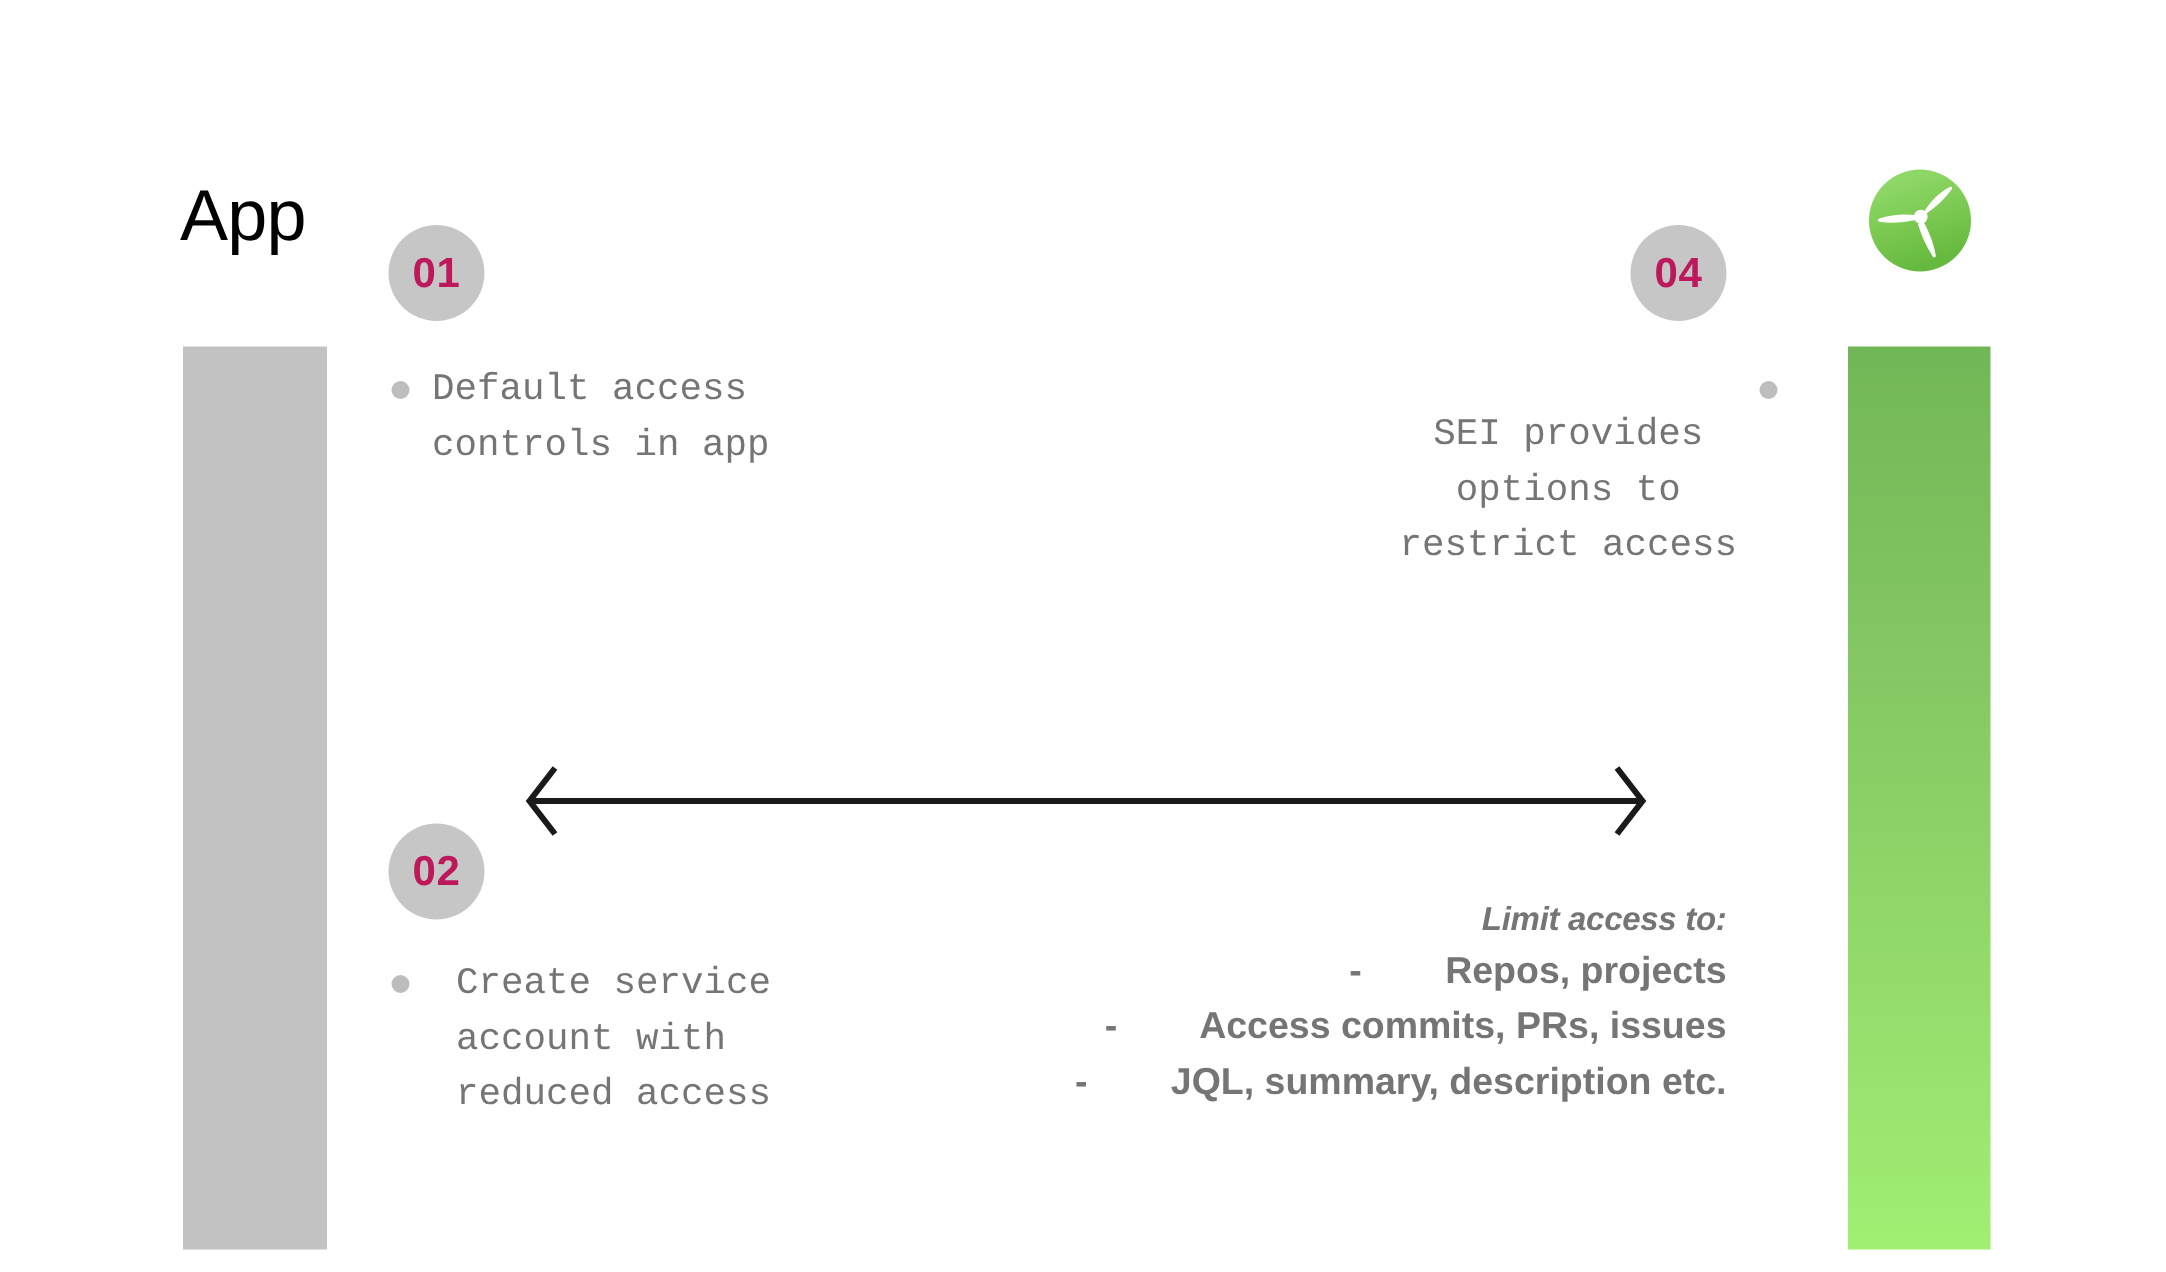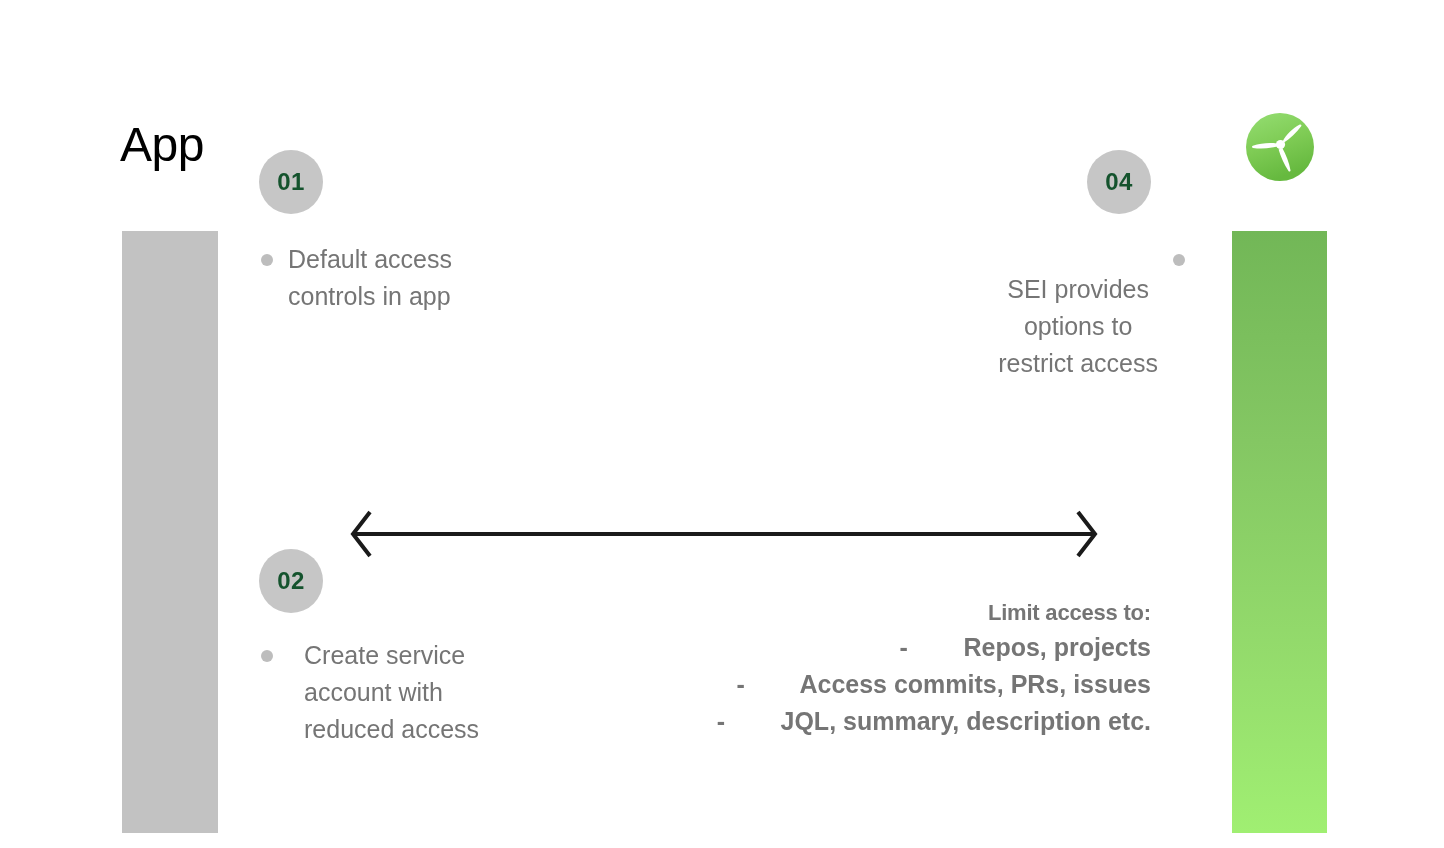--- a/index.html
+++ b/index.html
@@ -57,42 +57,43 @@
     white-space: nowrap;
   }
 
   
   .step-badge {
     position: absolute;
     width: 64px;
     height: 64px;
     border-radius: 50%;
     background: #c6c6c6;
-    color: #14532d;
-    font-size: 24px;
+    color: #be185d;
+    font-size: 28px;
     font-weight: 700;
     display: flex;
     align-items: center;
     justify-content: center;
     letter-spacing: 0.5px;
     text-align: right;
   }
   #badge-01 { left: 259px;  top: 150px; }
   #badge-03 { left: 1087px; top: 150px; }
   #badge-02 { left: 259px;  top: 549px; }
 
   
   .bullet-block {
     position: absolute;
     display: flex;
     align-items: flex-start;
     font-size: 25px;
     line-height: 37px;
     color: #757575;
     font-weight: 400;
+    font-family: Liberation Mono, monospace;
   }
   .bullet-dot {
     width: 12px;
     height: 12px;
     border-radius: 50%;
     background: #bdbdbd;
     flex: 0 0 auto;
     margin-top: 13px;
   }
   .bullet-text { white-space: pre-line; }
@@ -139,20 +140,21 @@
     top: 596px;
     width: 550px;
     text-align: right;
     color: #757575;
   }
   #limit-access-title {
     font-size: 22px;
     line-height: 33px;
     font-weight: 700;
     letter-spacing: -0.2px;
+    font-style: italic;
   }
   .limit-item {
     font-size: 25px;
     line-height: 37px;
     font-weight: 700;
     white-space: pre;
   }
 
   
   #brand-logo {

